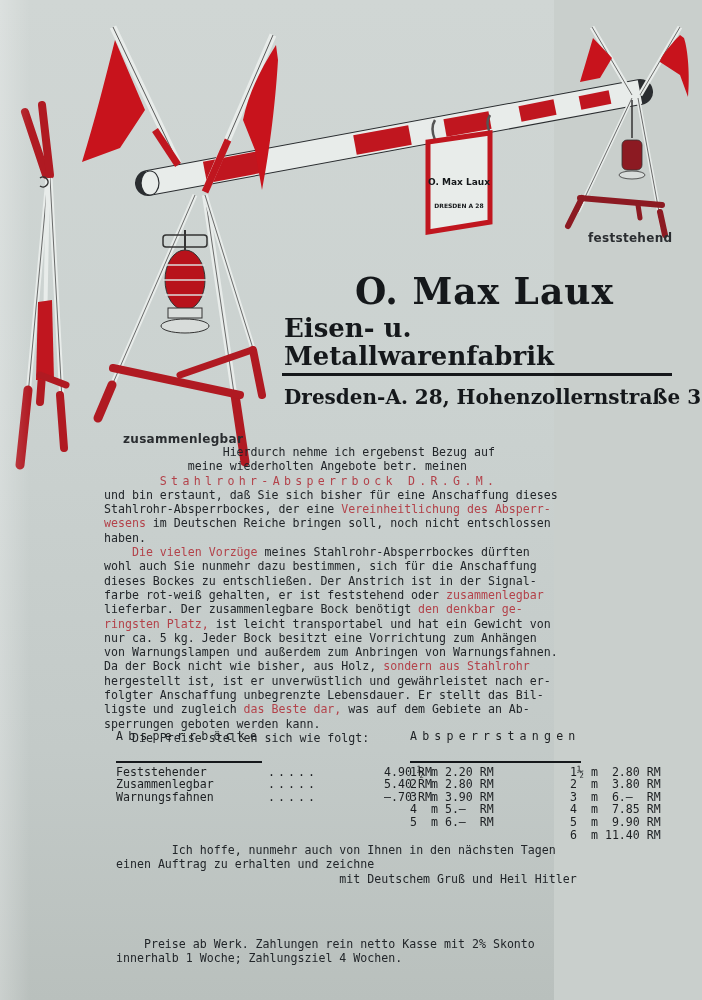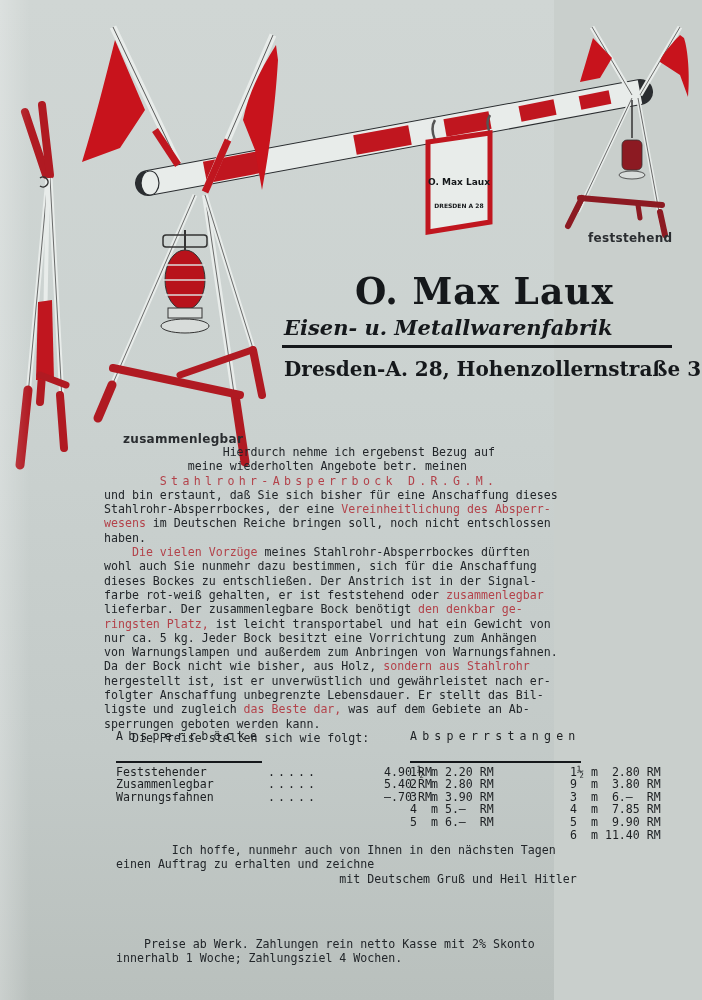--- a/index.html
+++ b/index.html
@@ -30,21 +30,21 @@
 
     .letterhead { position: absolute; left: 282px; top: 268px; width: 395px; }
     .company-name {
       font-family: "DejaVu Serif", "Liberation Serif", serif;
       font-weight: bold; font-size: 36px; color: #15181b;
       text-align: center; letter-spacing: 1px; margin-left: 10px;
       transform: scaleY(1.05); line-height: 44px;
     }
     .company-sub {
       font-family: "DejaVu Serif", "Liberation Serif", serif; font-weight: bold;
-      font-size: 21px; color: #15181b; line-height: 28px; margin-top: 2px; padding-left: 2px; font-style: italic;
+      font-size: 26px; color: #15181b; line-height: 28px; margin-top: 2px; padding-left: 2px;
     }
     .rule { height: 3px; background: #15181b; width: 390px; margin-top: 3px; }
     .company-address {
       font-family: "DejaVu Serif", "Liberation Serif", serif; font-weight: bold;
       font-size: 20px; color: #15181b; margin-top: 9px; padding-left: 2px; white-space: nowrap;
     }
 
     .typed { position: absolute; font-size: 11.6px; line-height: 14.3px; white-space: pre; color: #22262a; }
     .red { color: #b3424a; }
     .spaced { letter-spacing: 4.3px; }
@@ -225,21 +225,21 @@
       <span class="label">Warnungsfahnen</span>
       <span class="dots">.....</span>
       <span class="amount">–.70</span>
       <span class="unit">RM</span>
     </div>
   </div>
 
   <div class="prices-right">
     <div class="section-head">Absperrstangen</div>
     <div class="rod-row"><span class="wood">1½ m 2.20 RM</span><span class="steel">1½ m  2.80 RM</span></div>
-    <div class="rod-row"><span class="wood">2  m 2.80 RM</span><span class="steel">9  m  3.80 RM</span></div>
+    <div class="rod-row"><span class="wood">2  m 2.80 RM</span><span class="steel">2  m  3.80 RM</span></div>
     <div class="rod-row"><span class="wood">3  m 3.90 RM</span><span class="steel">3  m  6.–  RM</span></div>
     <div class="rod-row"><span class="wood">4  m 5.–  RM</span><span class="steel">4  m  7.85 RM</span></div>
     <div class="rod-row"><span class="wood">5  m 6.–  RM</span><span class="steel">5  m  9.90 RM</span></div>
     <div class="rod-row"><span class="wood"></span><span class="steel">6  m 11.40 RM</span></div>
   </div>
 
   <div class="typed closing"><span>        Ich hoffe, nunmehr auch von Ihnen in den nächsten Tagen</span>
 <span>einen Auftrag zu erhalten und zeichne</span>
 <span>                                mit Deutschem Gruß und Heil Hitler</span></div>
 

